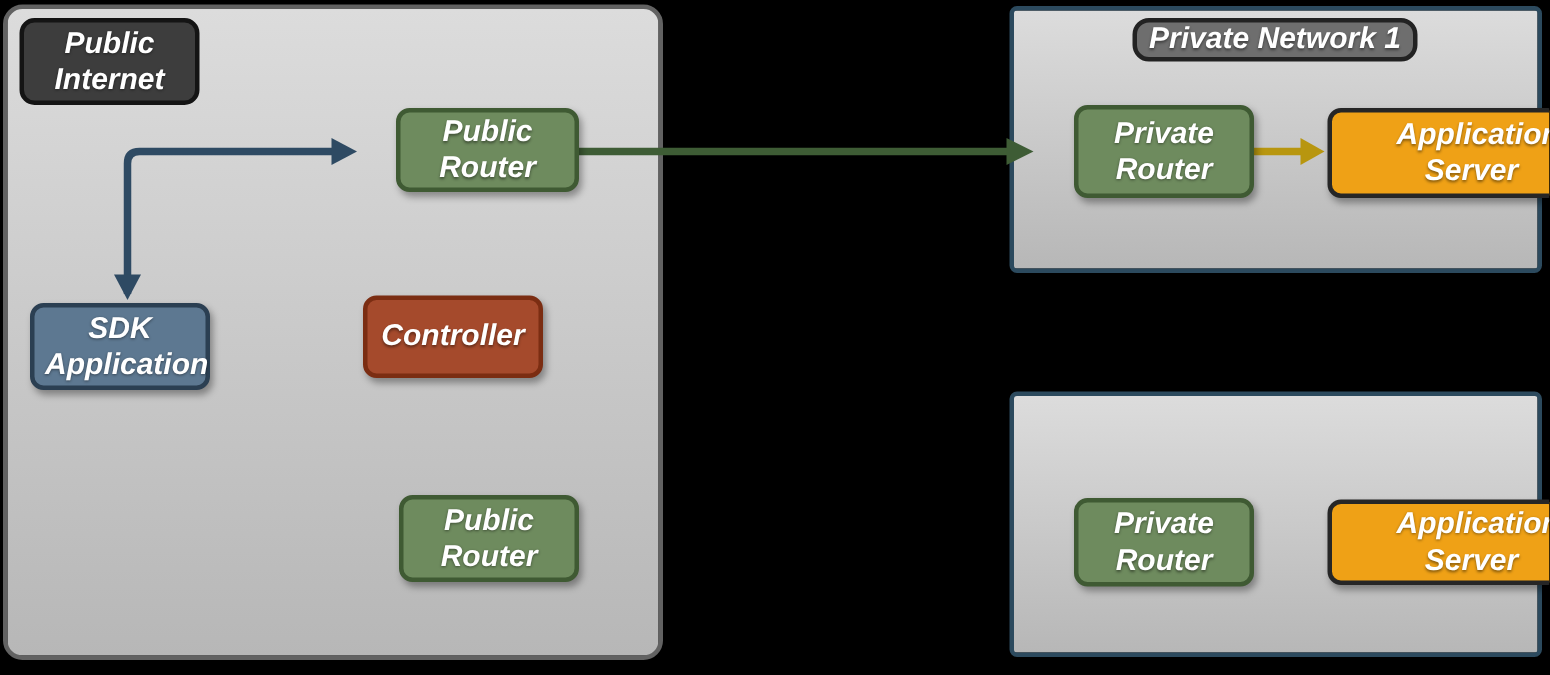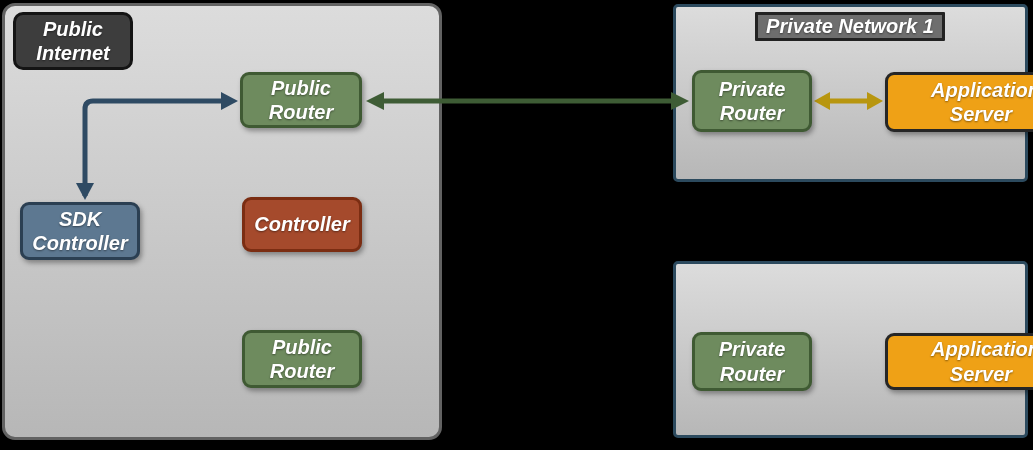--- a/index.html
+++ b/index.html
@@ -38,26 +38,26 @@
     text-shadow: 0 1px 2px rgba(0,0,0,0.45);
     font-style: italic;
   }
   .node {
     border-radius: 9px;
     box-shadow: 2px 3px 5px rgba(0,0,0,0.35);
   }
   .node span, .tag span { display: block; }
 
   
-  .green  { background: var(--node-green-fill, #6e8b5e);  border: 3px solid var(--node-green-border, #3f5a33); }
+  .green  { background: var(--node-green-fill, #6e8b5e);  border: 3px solid var(--node-green-border, #3f5a33); margin-left: 24px; }
   .blue   { background: var(--node-blue-fill, #5d7891);   border: 3px solid var(--node-blue-border, #2b3f52); }
   .red    { background: var(--node-red-fill, #a54a2c);    border: 3px solid var(--node-red-border, #7b2d12); }
   .orange { background: var(--node-orange-fill, #efa116); border: 3px solid var(--node-orange-border, #262626); padding-left: 36px; }
   .dark   { background: var(--label-dark-fill, #3d3d3d);  border: 3px solid var(--label-dark-border, #141414); border-radius: 10px; }
-  .gray   { background: var(--label-gray-fill, #6e6e6e);  border: 3px solid var(--label-gray-border, #222);    border-radius: 1px; justify-content: center; }
+  .gray   { background: var(--label-gray-fill, #6e6e6e);  border: 3px solid var(--label-gray-border, #222);    border-radius: 11px; justify-content: center; }
 
   
   #panel-public-internet { left: 2px;   top: 3px;   width: 434px; height: 431px; }
   #panel-pn1             { left: 673px; top: 4px;   width: 349px; height: 172px; }
   #panel-pn2             { left: 673px; top: 261px; width: 349px; height: 171px; }
 
   #label-public-internet { left: 13px;  top: 12px;  width: 114px; height: 52px; }
   #label-pn1             { left: 755px; top: 12px;  width: 184px; height: 23px; }
   #label-pn2             { left: 756px; top: 272px; width: 184px; height: 24px; }
 
@@ -123,21 +123,21 @@
     <span class="w80">Public Internet</span>
   </div>
   <div class="tag gray" id="label-pn1">
     <span class="nowrap">Private Network 1</span>
   </div>
 
   <div class="node green" id="node-public-router-top">
     <span class="w70">Public Router</span>
   </div>
   <div class="node blue" id="node-sdk-application">
-    <span class="w100">SDK Controller</span>
+    <span class="w100">SDK Application</span>
   </div>
   <div class="node red" id="node-controller">
     <span class="w100">Controller</span>
   </div>
   <div class="node green" id="node-public-router-bottom">
     <span class="w70">Public Router</span>
   </div>
 
   <div class="node green" id="node-private-router-1">
     <span class="w70">Private Router</span>

